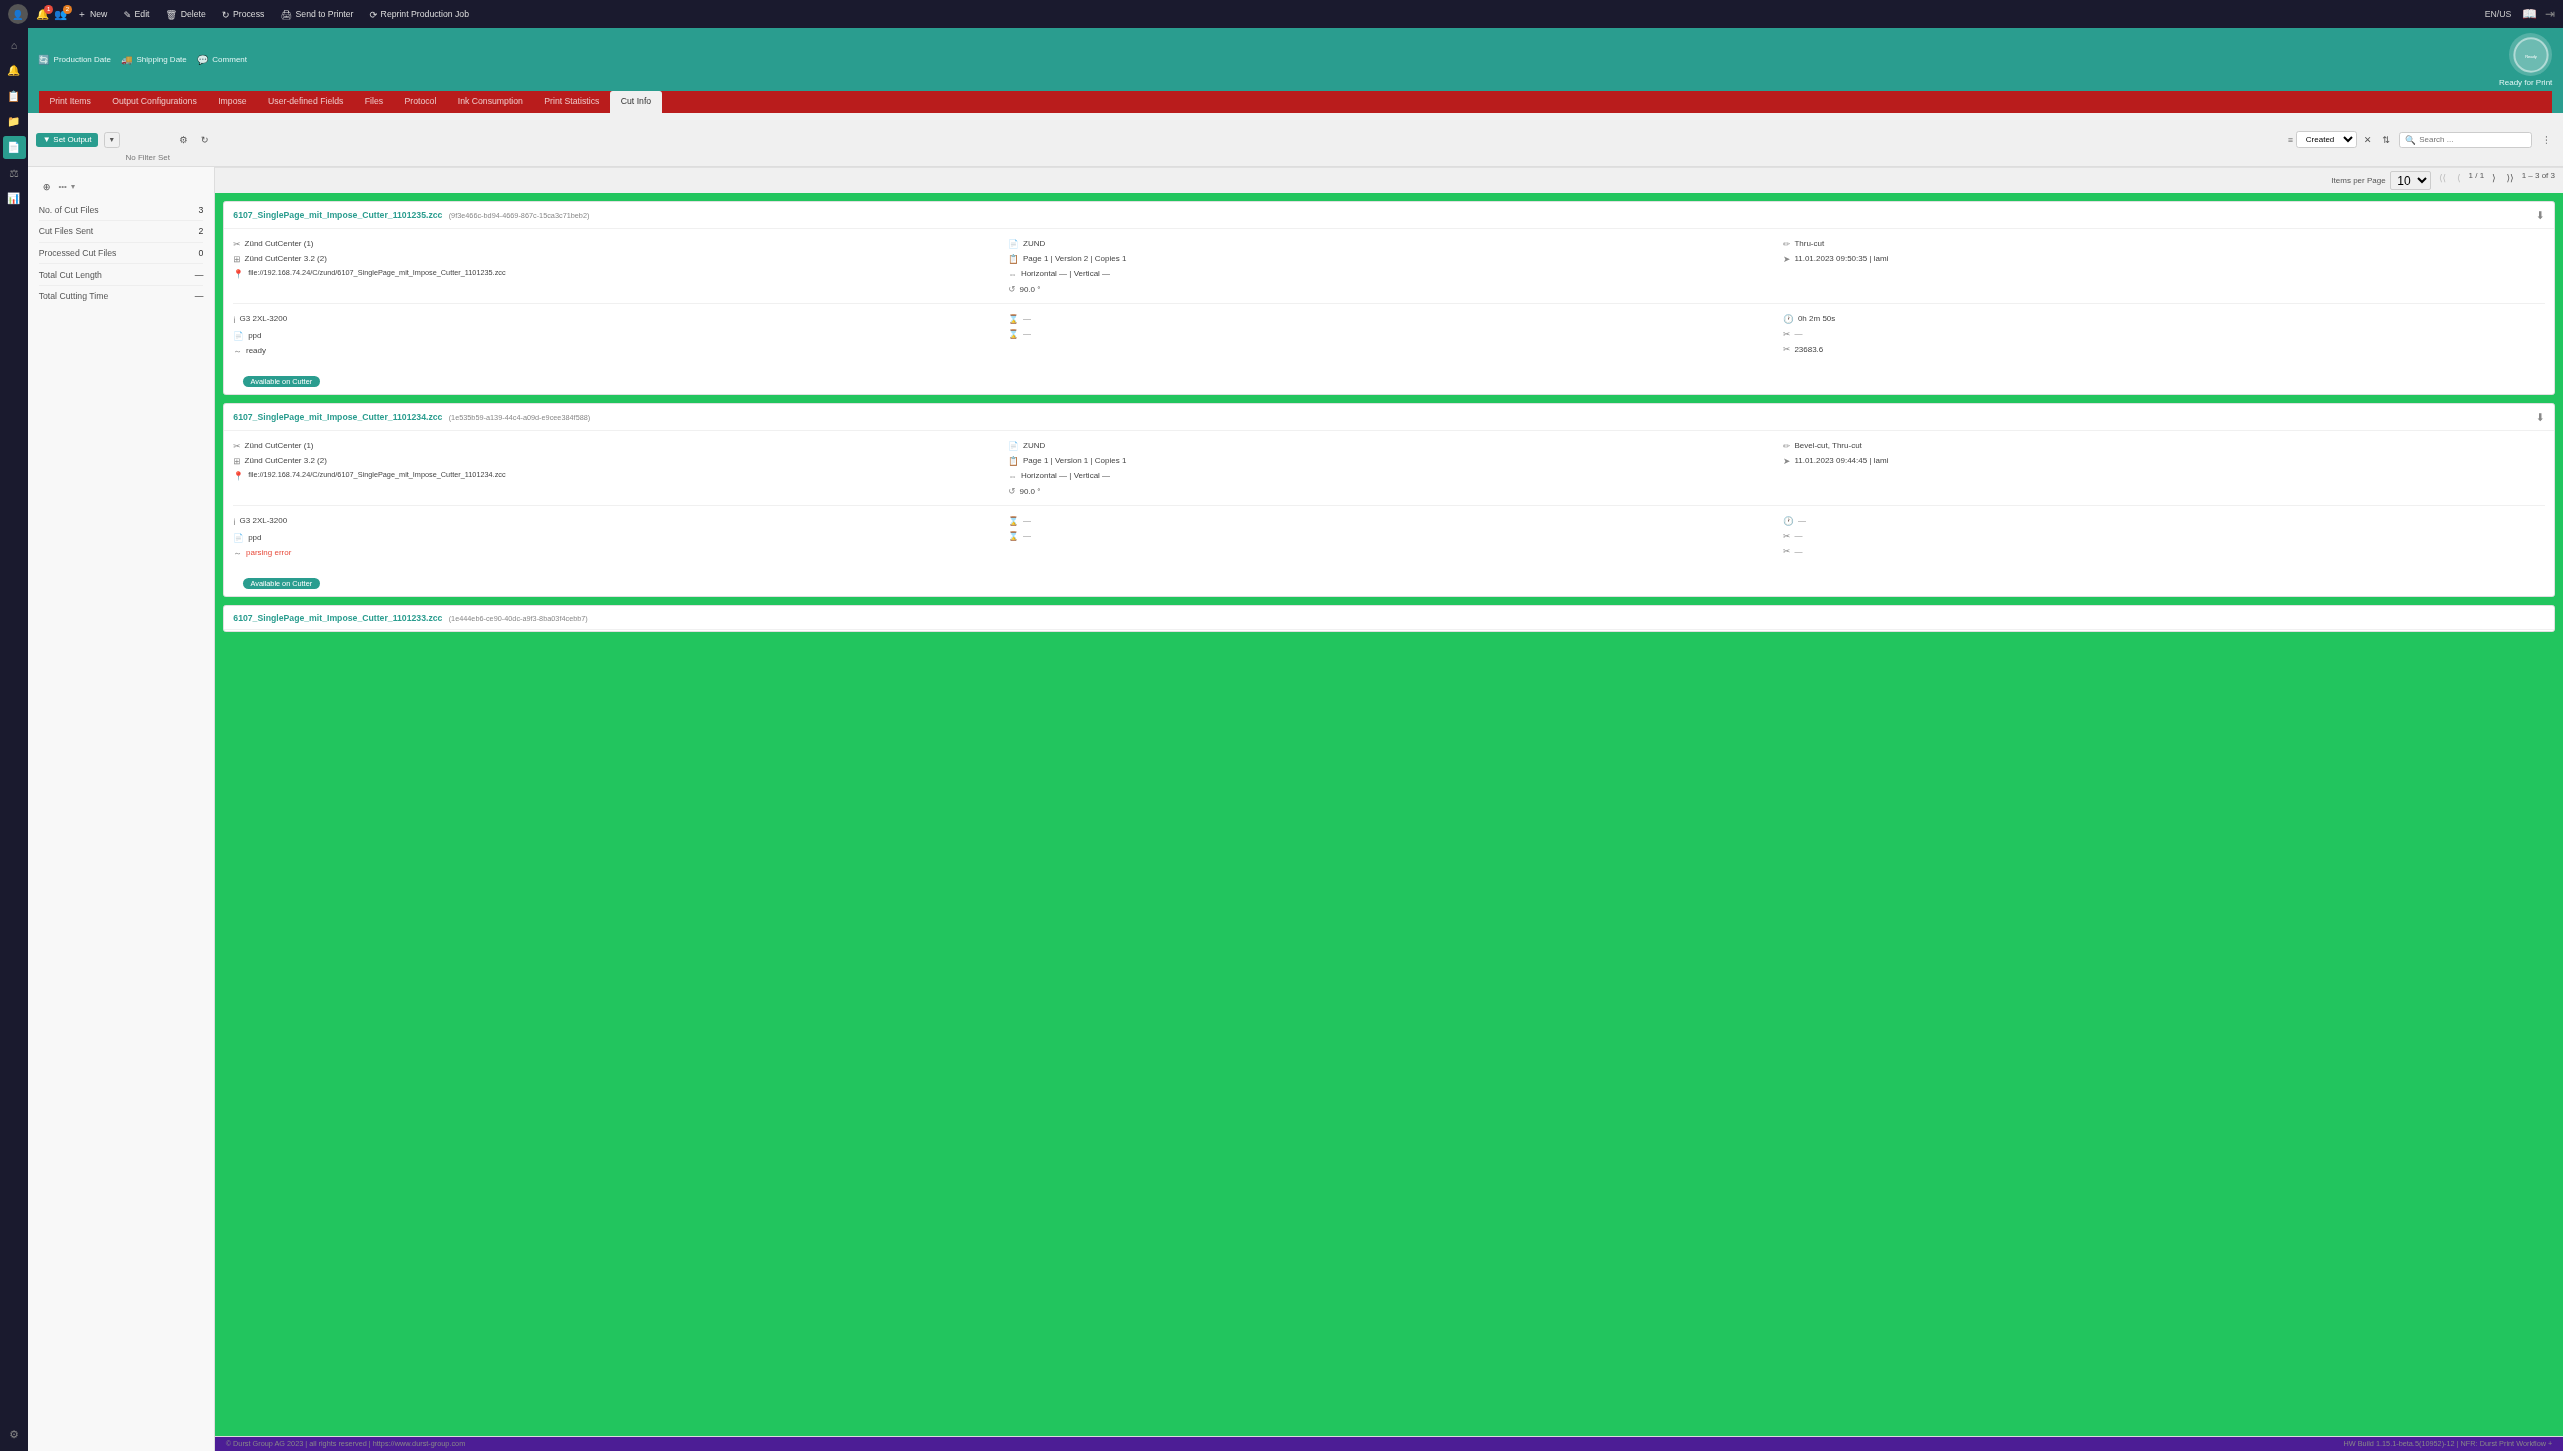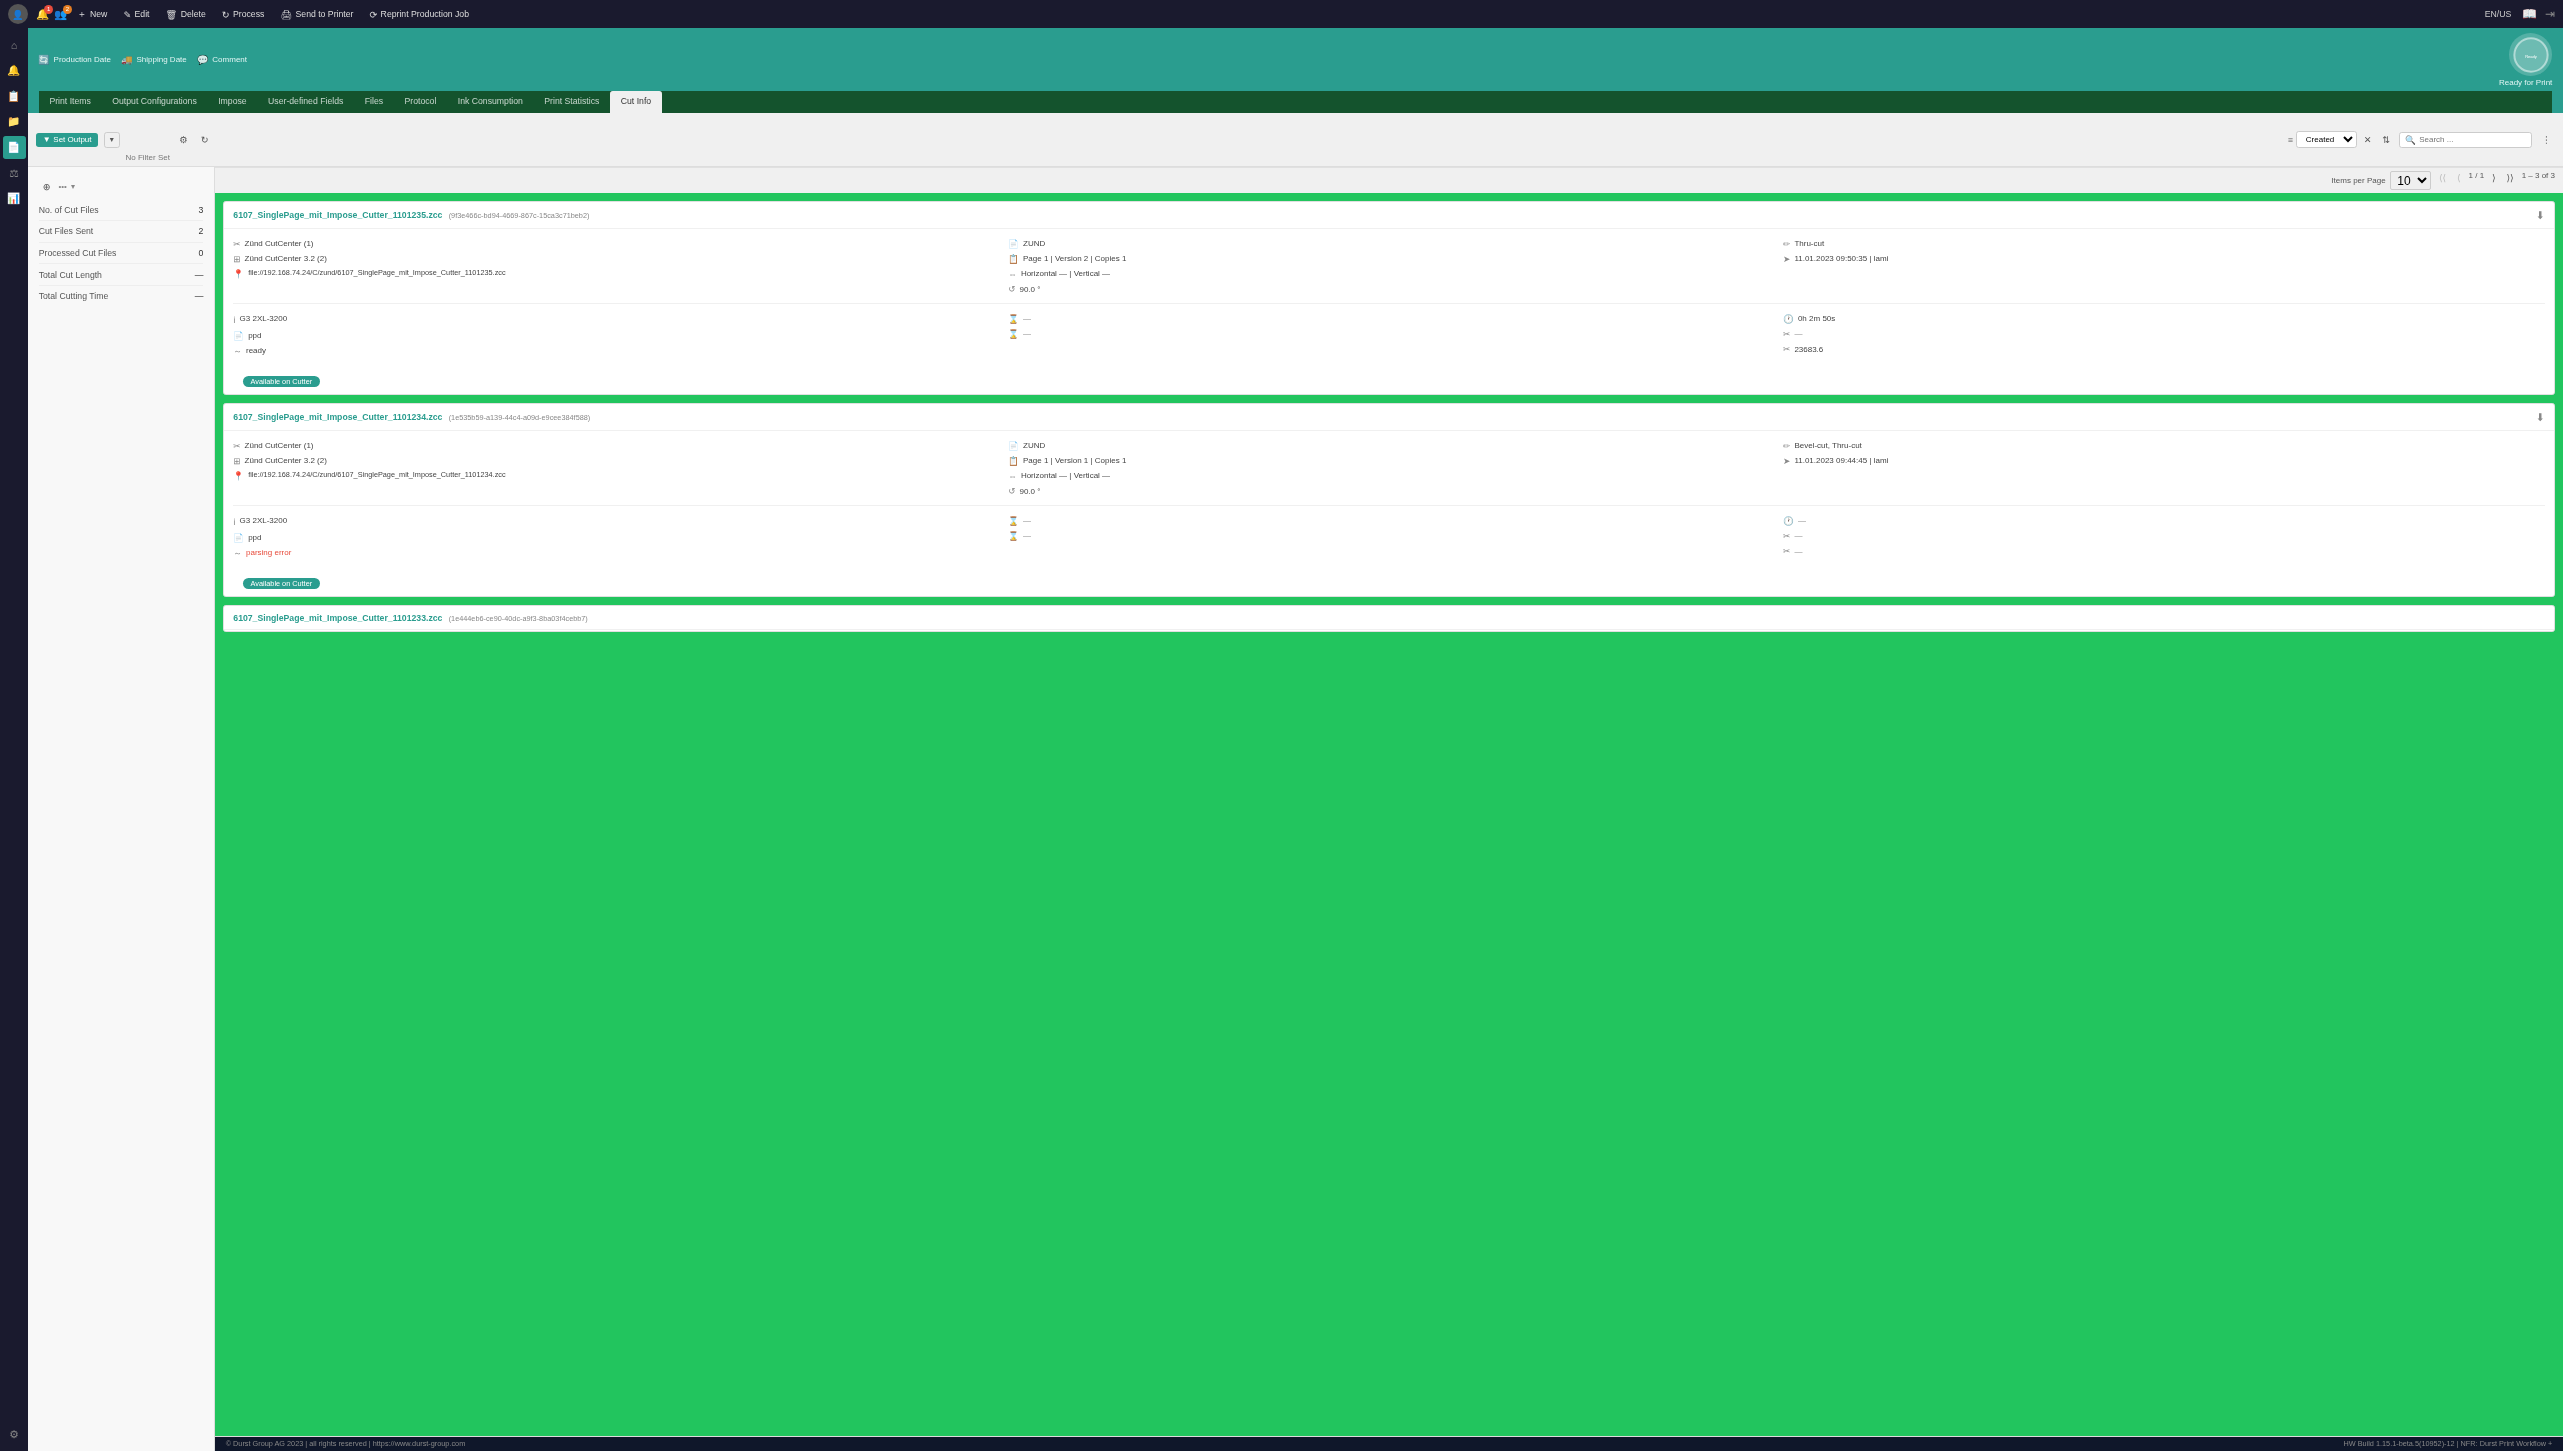--- a/index.html
+++ b/index.html
@@ -73,21 +73,21 @@
     .header-right { margin-left: auto; display: flex; flex-direction: column; align-items: flex-end; }
     .status-circle {
       width: 43px; height: 43px; border-radius: 50%;
       background: rgba(255,255,255,0.2);
       display: flex; align-items: center; justify-content: center;
       color: white; font-size: 6.7px; text-align: center;
     }
 
     
     .tabs {
-      display: flex; background: #14532d; border-bottom: none;
+      display: flex; background: #b91c1c; border-bottom: none;
     }
     .tab {
       padding: 5.3px 10.7px; font-size: 8.7px; cursor: pointer;
       color: rgba(255,255,255,0.75); border-bottom: 2px solid transparent;
       white-space: nowrap;
     }
     .tab.active {
       color: white; background: #f0f0f0; border-radius: 2.7px 2.7px 0 0;
       border-bottom: none; color: #333;
     }
@@ -196,21 +196,21 @@
       margin-top: 5.3px; margin-left: 9.3px;
     }
 
     .download-icon { color: #888; font-size: 10.7px; cursor: pointer; }
     .card-footer {
       padding: 4px 9.3px 6.7px; display: flex; align-items: center;
       justify-content: space-between;
     }
 
     .bottom-bar {
-      background: #0f172a; border-top: 0.7px solid #ddd;
+      background: #4c1d95; border-top: 0.7px solid #ddd;
       padding: 2.7px 10.7px; font-size: 7.3px; color: #888;
       display: flex; justify-content: space-between; align-items: center;
     }
 
     .items-per-page {
       display: flex; align-items: center; gap: 4px;
     }
     .items-per-page select {
       border: 0.7px solid #ccc; border-radius: 2px; padding: 0.7px 2.7px; font-size: 12px;
     }

